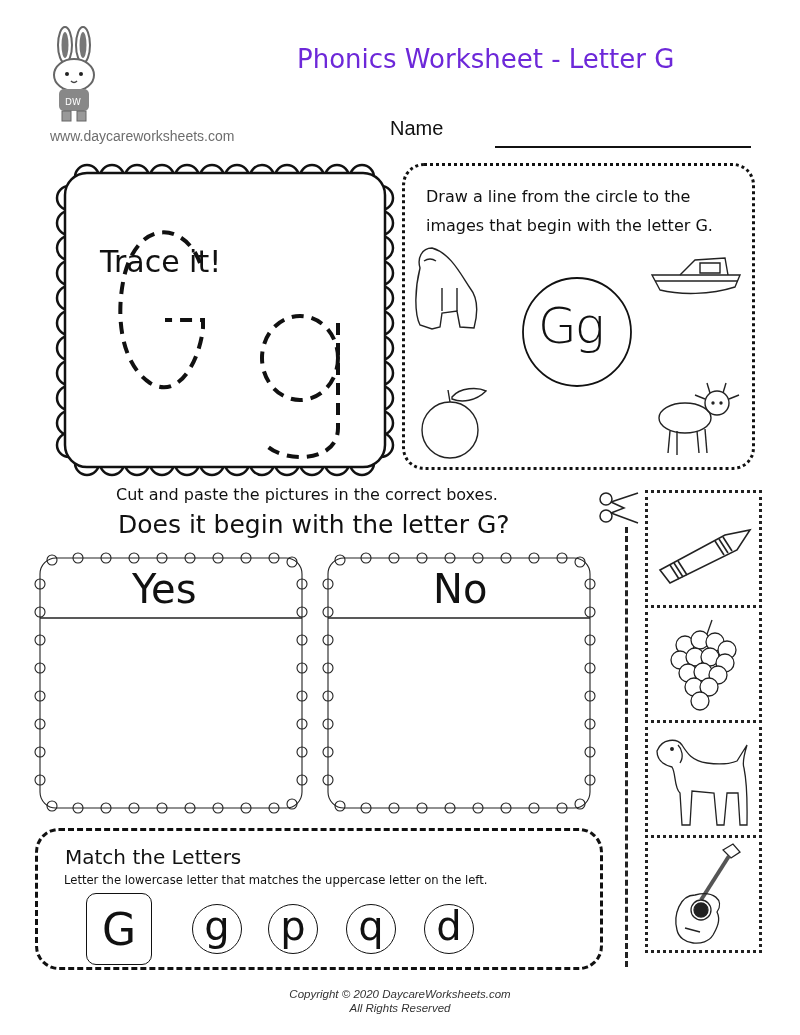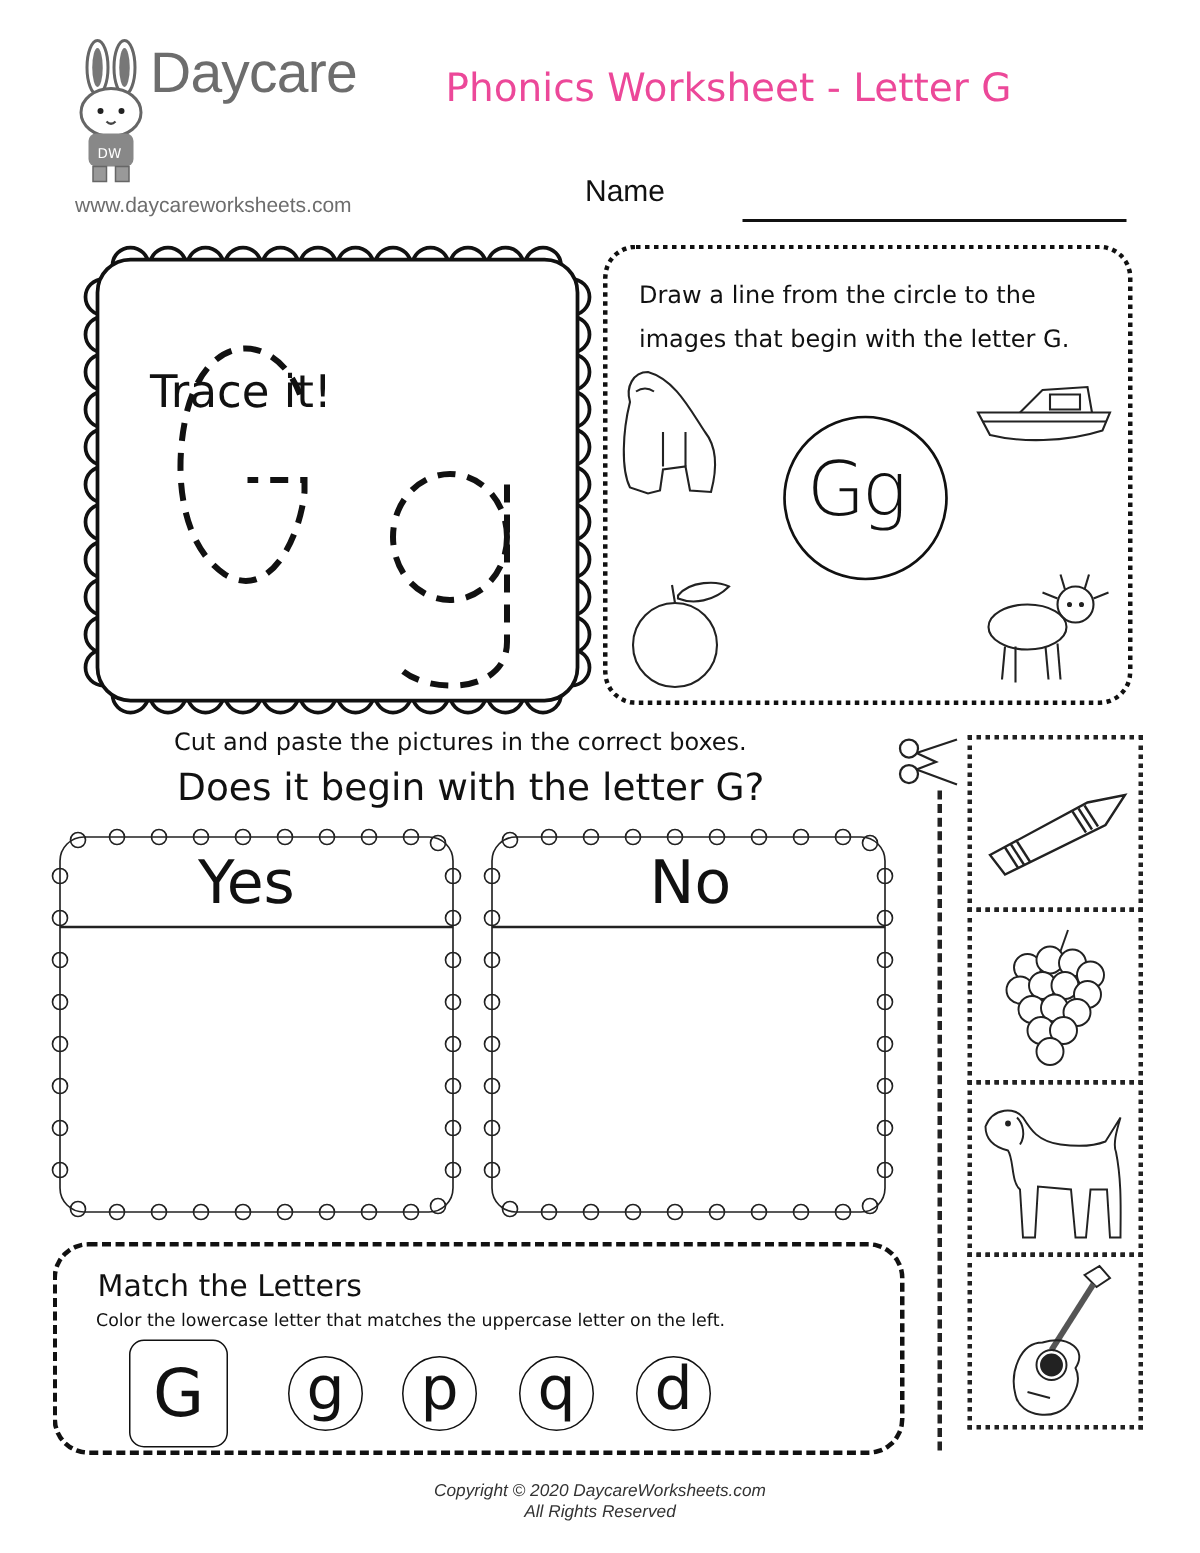--- a/index.html
+++ b/index.html
@@ -3,21 +3,21 @@
 <meta charset="utf-8">
 <style>
   html, body { margin:0; padding:0; background:#fff; }
   body { width:800px; height:1035px; position:relative; overflow:hidden; font-family:"DejaVu Sans", sans-serif; color:#111; }
   .abs { position:absolute; }
 
   
   .logo-text { font-family:"Liberation Sans", sans-serif; color:#6d6d6d; font-size:38px; line-height:38px; letter-spacing:-0.5px; }
   .logo-url { font-family:"Liberation Sans", sans-serif; color:#6d6d6d; font-size:14px; }
 
-  .title { font-family:"DejaVu Sans", sans-serif; font-size:26px; color:#ec4899; }
+  .title { font-family:"DejaVu Sans", sans-serif; font-size:26px; color:#6d28d9; }
   .name-label { font-family:"Liberation Sans", sans-serif; font-size:20px; }
   .name-line { border-bottom:2px solid #111; }
 
   .hand { font-family:"DejaVu Sans", sans-serif; color:#111; }
 
   .dashed-box { border:3px dashed #111; border-radius:22px; box-sizing:border-box; }
   .dotted-box { border:3px dotted #222; box-sizing:border-box; }
 
   .match-box { border:1.5px solid #111; border-radius:10px; box-sizing:border-box; display:flex; align-items:center; justify-content:center; font-family:"DejaVu Sans", sans-serif; font-size:44px; }
   .match-circle { width:50px; height:50px; border:1.5px solid #111; border-radius:50%; box-sizing:border-box; display:flex; align-items:center; justify-content:center; font-family:"DejaVu Sans", sans-serif; font-size:40px; line-height:1; padding-bottom:6px; }
@@ -35,21 +35,20 @@
     <ellipse cx="38" cy="20" rx="3.5" ry="13" fill="#777"></ellipse>
     <ellipse cx="29" cy="50" rx="20" ry="16" fill="#fff" stroke="#666" stroke-width="2"></ellipse>
     <circle cx="22" cy="49" r="2" fill="#222"></circle>
     <circle cx="36" cy="49" r="2" fill="#222"></circle>
     <path d="M26 56 q3 3 6 0" stroke="#444" fill="none" stroke-width="1.5"></path>
     <rect x="14" y="64" width="30" height="22" rx="5" fill="#888"></rect>
     <text x="20" y="80" font-size="9" fill="#fff" font-family="DejaVu Sans, sans-serif">DW</text>
     <rect x="17" y="86" width="9" height="10" fill="#999" stroke="#666"></rect>
     <rect x="32" y="86" width="9" height="10" fill="#999" stroke="#666"></rect>
   </svg>
-  <div class="abs logo-text" style="left:60px;top:10px;">Daycare</div>
 </div>
 <div class="abs logo-url" style="left:50px;top:128px;">www.daycareworksheets.com</div>
 
 <div class="abs title" style="left:297px;top:44px;">Phonics Worksheet - Letter G</div>
 <div class="abs name-label" style="left:390px;top:117px;">Name</div>
 <div class="abs name-line" style="left:495px;top:120px;width:256px;height:26px;"></div>
 
 <svg class="abs" style="left:55px;top:163px;" width="340" height="315" viewBox="0 0 340 315">
   <g fill="#fff" stroke="#111" stroke-width="2.5">
 
@@ -324,21 +323,21 @@
     <path d="M64 16 L36 60" stroke-width="4" stroke="#555"></path>
     <path d="M30 55 C15 55 8 75 12 90 C15 105 40 108 48 95 C52 88 56 80 52 72 C60 60 48 50 30 55 Z"></path>
     <circle cx="36" cy="70" r="7" fill="#222"></circle>
     <circle cx="36" cy="70" r="10"></circle>
     <path d="M20 88 L35 92"></path>
   </g>
 </svg>
 
 <div class="abs dashed-box" style="left:35px;top:828px;width:568px;height:142px;border-radius:24px;"></div>
 <div class="abs hand" style="left:65px;top:845px;font-size:20px;">Match the Letters</div>
-<div class="abs hand" style="left:64px;top:873px;font-size:11.6px;">Color the lowercase letter that matches the uppercase letter on the left.</div>
+<div class="abs hand" style="left:64px;top:873px;font-size:11.6px;">Letter the lowercase letter that matches the uppercase letter on the left.</div>
 <div class="abs match-box" style="left:86px;top:893px;width:66px;height:72px;">G</div>
 <div class="abs match-circle" style="left:192px;top:904px;">g</div>
 <div class="abs match-circle" style="left:268px;top:904px;">p</div>
 <div class="abs match-circle" style="left:346px;top:904px;">q</div>
 <div class="abs match-circle" style="left:424px;top:904px;">d</div>
 
 <div class="abs copyright" style="left:250px;top:987px;width:300px;">Copyright © 2020 DaycareWorksheets.com</div>
 <div class="abs copyright" style="left:250px;top:1001px;width:300px;">All Rights Reserved</div>
 
 </body></html>

